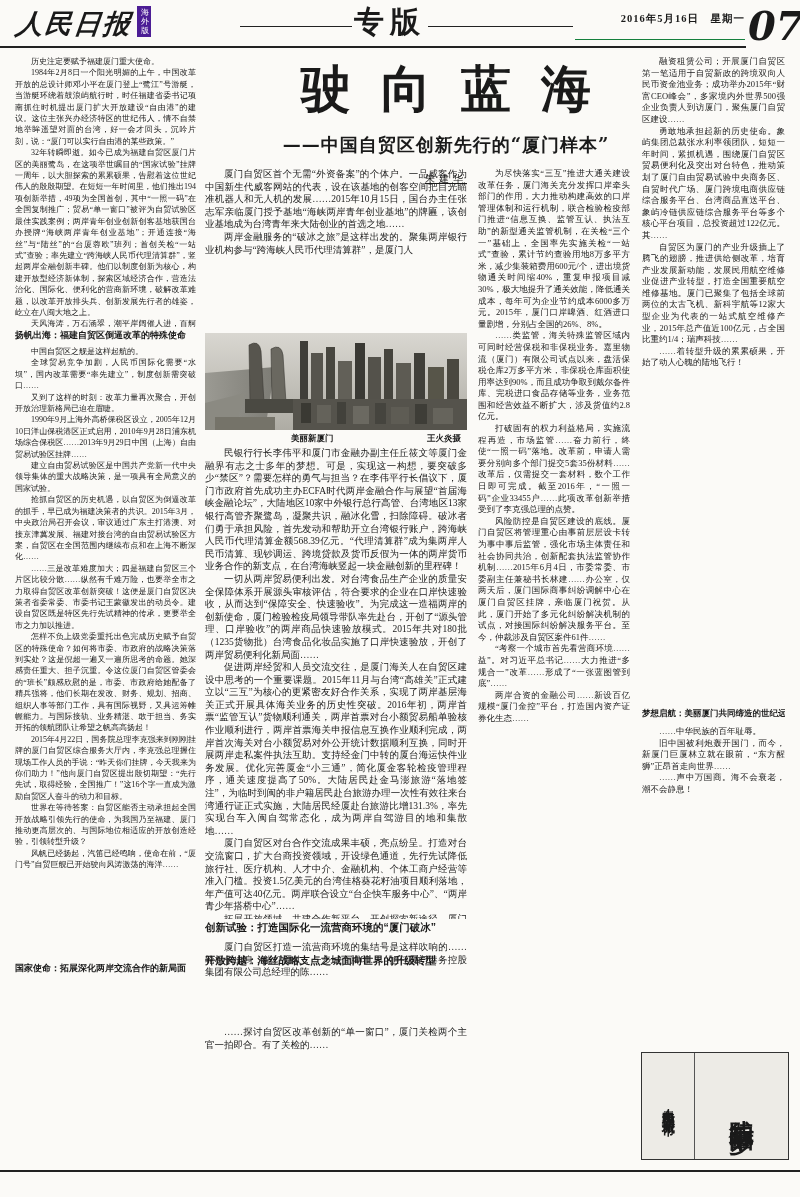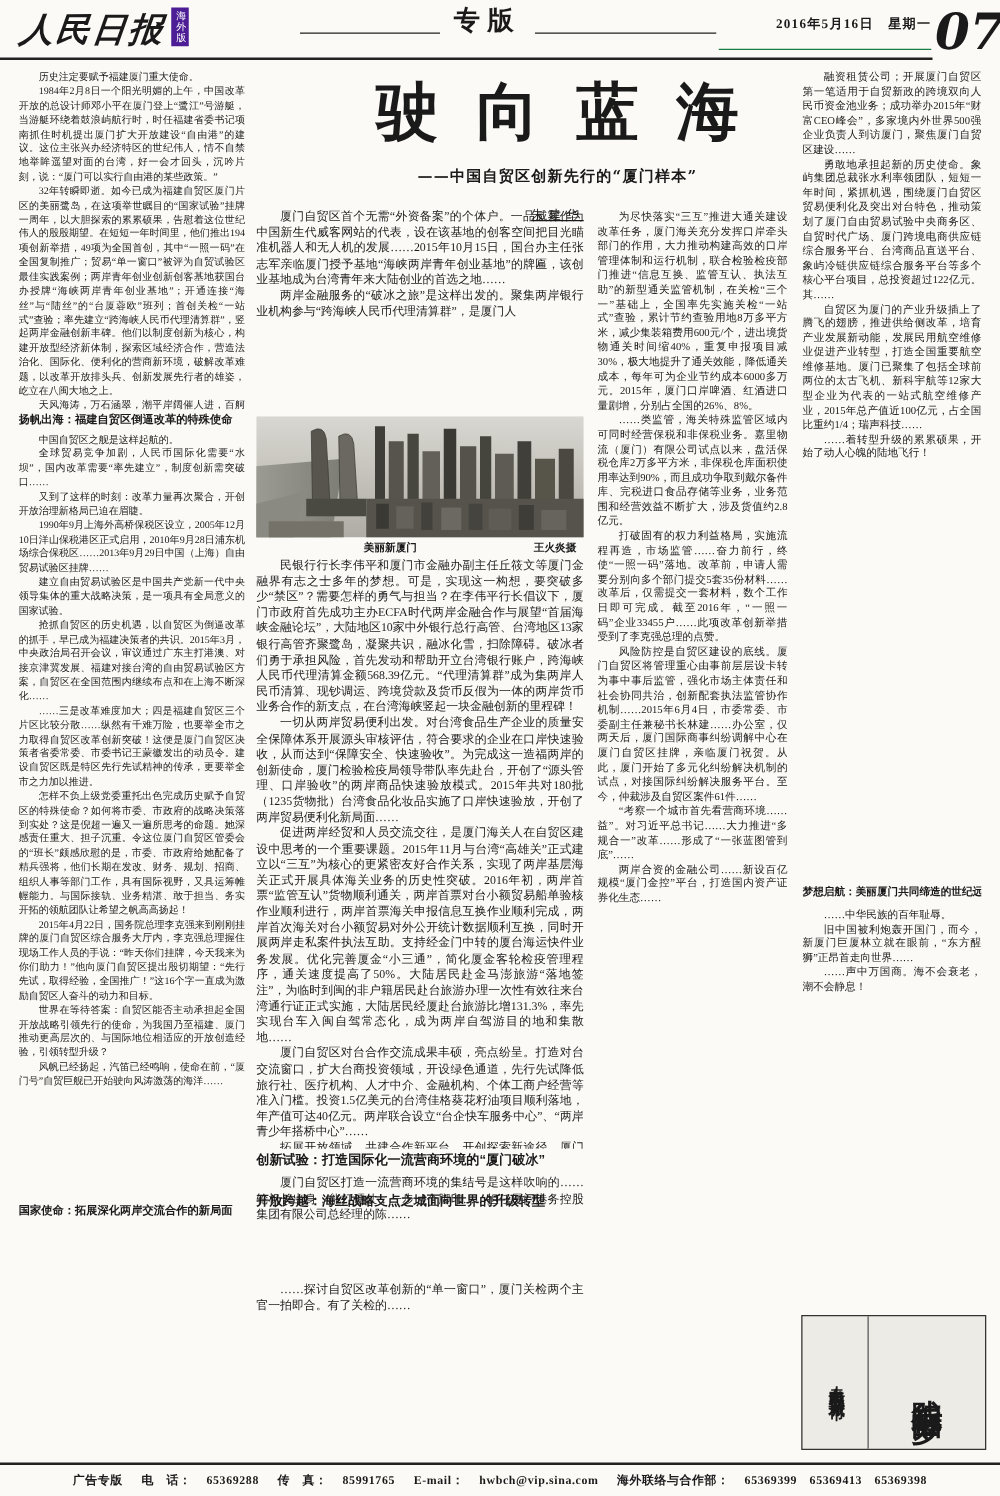--- a/index.html
+++ b/index.html
@@ -7,31 +7,31 @@
         font-family:"Liberation Serif","DejaVu Serif",serif;overflow:hidden;}
   
   .logo{position:absolute;left:16px;top:6px;width:150px;height:40px;}
   .logo-main{font-family:"DejaVu Serif",serif;font-style:italic;font-weight:bold;font-size:27px;
              letter-spacing:2px;transform:skewX(-6deg);display:inline-block;}
   .logo-badge{display:inline-block;vertical-align:top;margin-left:5px;background:#4c1d95;color:#fff;
               font-family:"Liberation Sans",sans-serif;font-size:8px;line-height:9px;padding:2px 2px;
               width:10px;text-align:right;}
   .rule-seg{position:absolute;height:1px;background:#222;}
   .edition{position:absolute;left:352px;top:2px;width:76px;text-align:center;
-           font-family:"Liberation Sans",sans-serif;font-weight:bold;font-size:21px;letter-spacing:6px;}
+           font-family:"Liberation Sans",sans-serif;font-weight:bold;font-size:30px;letter-spacing:6px;}
   .dateline{position:absolute;left:575px;top:12px;width:170px;font-weight:bold;font-size:10.5px;
             letter-spacing:1px;text-align:right;border-bottom:1px solid #15803d;padding-bottom:13px;}
   .pageno{position:absolute;left:748px;top:2px;width:50px;font-family:"DejaVu Serif",serif;
           font-weight:bold;font-style:italic;font-size:40px;}
   .rule-full{position:absolute;left:0;top:46px;width:746px;height:1.5px;background:#222;}
   
   .headline{position:absolute;left:246px;top:56px;width:400px;text-align:center;}
   .headline h1{margin:0;font-family:"Liberation Sans","DejaVu Sans",sans-serif;font-weight:bold;
                font-size:50px;letter-spacing:30px;text-indent:30px;white-space:nowrap;}
-  .headline .sub{margin-top:10px;font-size:12px;font-weight:bold;letter-spacing:1px;font-family:"DejaVu Serif",serif;}
+  .headline .sub{margin-top:10px;font-size:18px;font-weight:bold;letter-spacing:1px;font-family:"DejaVu Serif",serif;}
   .headline .byline{margin-top:15px;font-size:10px;letter-spacing:4px;text-decoration:underline;}
   
   .col{position:absolute;overflow:hidden;text-align:justify;}
   .col p{margin:0;text-indent:2em;}
   .c-left{font-size:8px;line-height:11.4px;}
   .c-mid{font-size:9.5px;line-height:12.6px;}
   .c-rm{font-size:8.5px;line-height:11.6px;}
   .c-fr{font-size:8.5px;line-height:11.6px;}
   .sec-h{position:absolute;font-family:"Liberation Sans","DejaVu Sans",sans-serif;font-weight:bold;overflow:hidden;white-space:nowrap;}
   
@@ -187,21 +187,14 @@
       <p>旧中国被利炮轰开国门，而今，新厦门巨厦林立就在眼前，“东方醒狮”正昂首走向世界……</p>
       <p>……声中万国商。海不会衰老，潮不会静息！</p>
     </div>
 
   <div class="banner">
     <div class="cell cell1">走向世界创新城市</div>
     <div class="cell cell2">践行中国梦</div>
   </div>
 
   <div class="foot-rule"></div>
-  <div class="footer">
-    <span>广告专版</span>
-    <span>电　话：</span><span>65369288</span>
-    <span>传　真：</span><span>85991765</span>
-    <span>E-mail：</span><span>hwbch@vip.sina.com</span>
-    <span>海外联络与合作部：</span><span>65369399　65369413　65369398</span>
-  </div>
 
 </div>
 
 </body></html>

